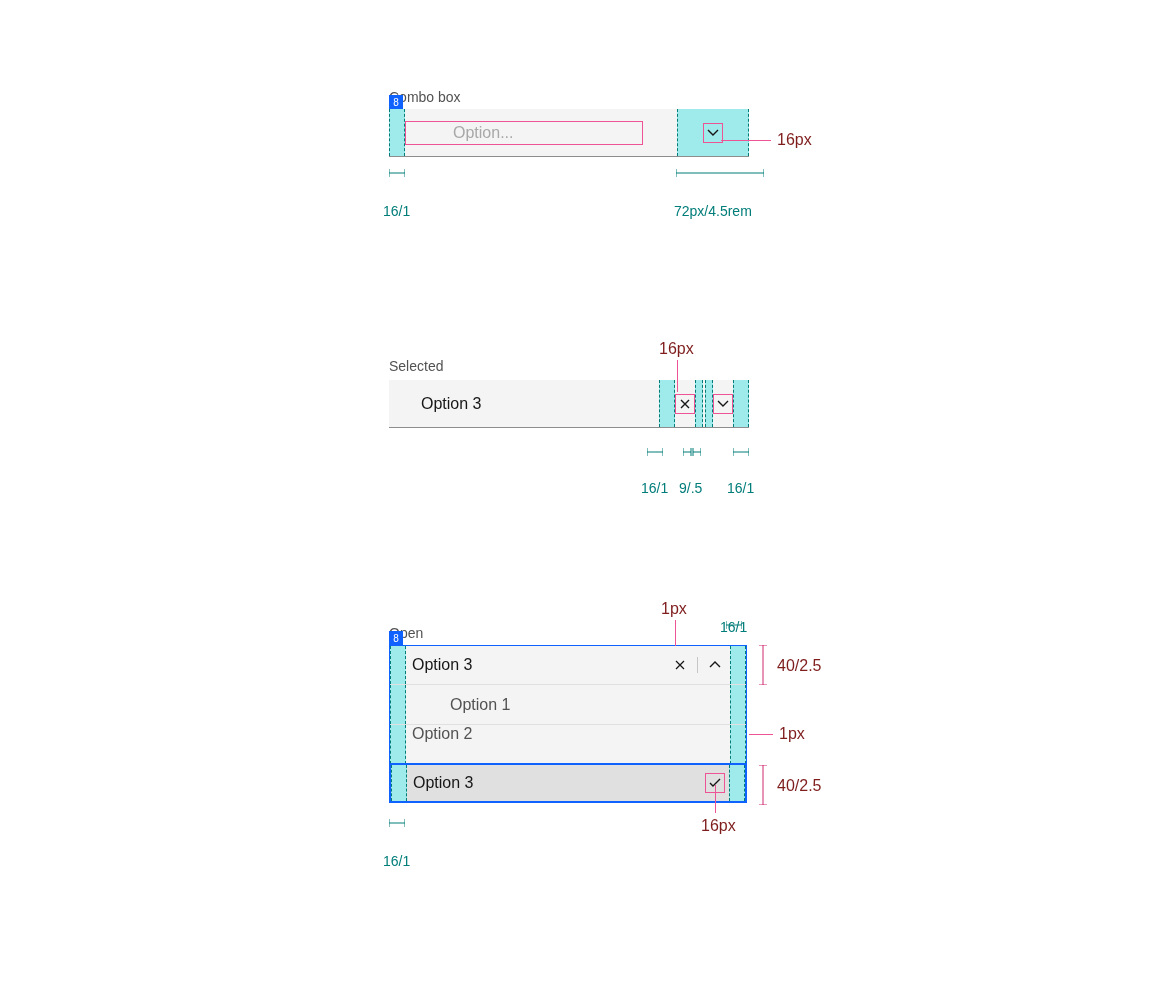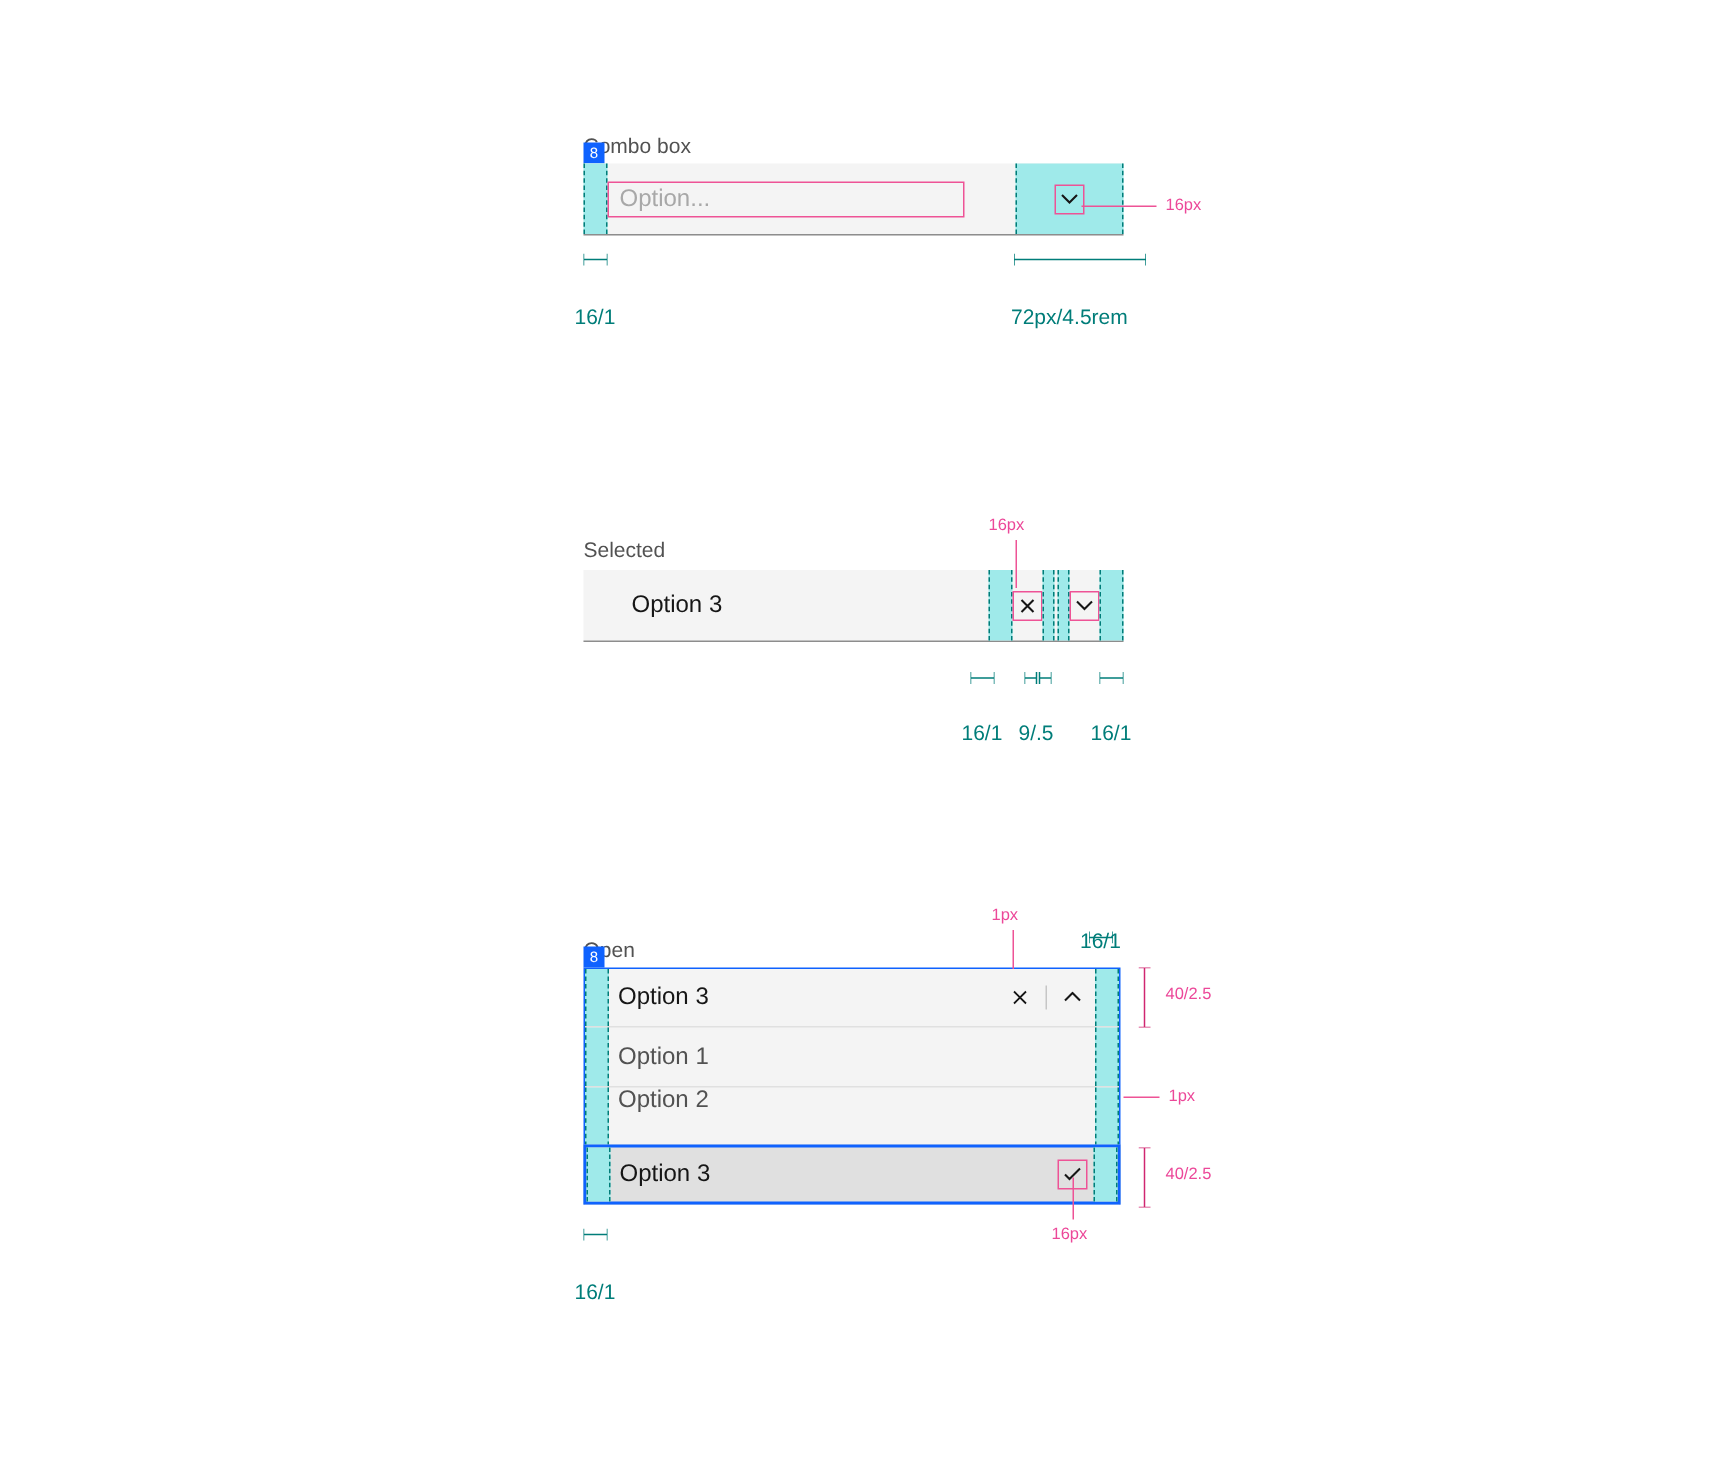--- a/index.html
+++ b/index.html
@@ -45,20 +45,21 @@
     height: 100%;
   }
   .spacing-dashed {
     border-left: 1px dashed #007d79;
     border-right: 1px dashed #007d79;
   }
   .placeholder-text {
     color: #a8a8a8;
     font-size: 16px;
     flex: 1;
+    margin-left: 40px;
   }
   .pink-box {
     border: 1px solid #ee5396;
     position: absolute;
   }
   .icon-box {
     width: 20px;
     height: 20px;
     border: 1px solid #ee5396;
     display: flex;
@@ -66,22 +67,22 @@
     justify-content: center;
     color: #161616;
     font-size: 14px;
   }
   .dim-teal {
     color: #007d79;
     font-size: 14px;
     margin-top: 18px;
   }
   .dim-pink {
-    color: #ec4899;
-    font-size: 11px;
+    color: #7f1d1d;
+    font-size: 16px;
   }
   .option-text {
     color: #161616;
     font-size: 16px;
   }
   .option-text-muted {
     color: #525252;
     font-size: 16px;
   }
   svg { display: block; }
@@ -205,21 +206,21 @@
         <div style="margin-right:0;">
           <svg width="14" height="8" viewBox="0 0 14 8">
               <path d="M2 6l5-5 5 5" stroke="#161616" stroke-width="1.4" fill="none"></path>
             </svg>
         </div>
         <div class="spacing-block spacing-dashed" style="width:16px; margin-left:8px;"></div>
       </div>
 
       <div style="background:#f4f4f4;">
 
-        <div style="height:40px; display:flex; align-items:center; position:relative; border-top:1px solid #e0e0e0;">
+        <div style="height:40px; display:flex; align-items:center; position:relative; border-top:1px solid #e0e0e0;gap:38px;">
           <div class="spacing-block spacing-dashed" style="width:16px;"></div>
           <span class="option-text-muted" style="flex:1; padding-left:6px;">Option 1</span>
           <div class="spacing-block spacing-dashed" style="width:16px;"></div>
         </div>
 
         <div style="height:40px; display:flex; align-items:flex-start; position:relative; border-top:1px solid #e0e0e0;">
           <div class="spacing-block spacing-dashed" style="width:16px;"></div>
           <span class="option-text-muted" style="flex:1; padding-left:6px;">Option 2</span>
           <div class="spacing-block spacing-dashed" style="width:16px;"></div>
         </div>

